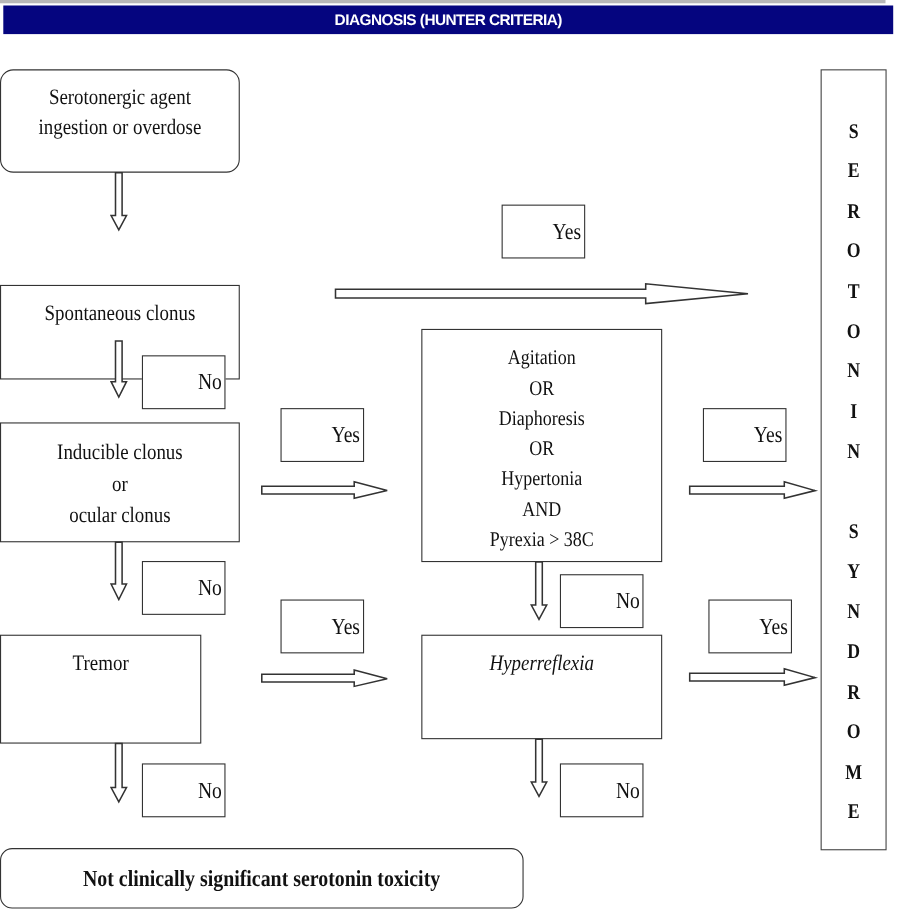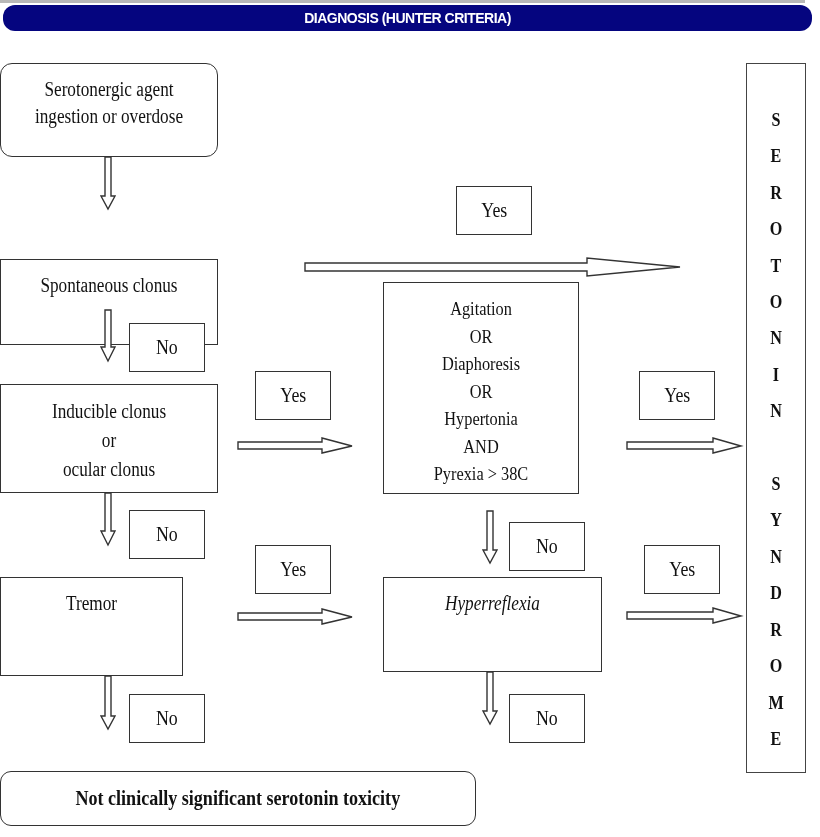--- a/index.html
+++ b/index.html
@@ -1,27 +1,27 @@
 <!DOCTYPE html>
 <html><head>
 <meta charset="utf-8">
 <style>
   html, body { margin: 0; padding: 0; background: #ffffff; }
   body { width: 820px; height: 837px; position: relative; overflow: hidden;
          font-family: "Liberation Serif", "DejaVu Serif", serif; color: #111; }
   .topline { position: absolute; left: 0; top: 0; width: 805px; height: 3px; background: #b8b8b8; }
   .banner { position: absolute; left: 3px; top: 5px; width: 809px; height: 26px; background: #05057f;
             color: #fff; font-family: "Liberation Sans", "DejaVu Sans", sans-serif; font-weight: bold;
-            font-size: 14px; letter-spacing: -0.5px; display: flex; align-items: center; justify-content: center; border-radius: 12px; }
+            font-size: 14px; letter-spacing: -0.5px; display: flex; align-items: center; justify-content: center; }
   .box { position: absolute; border: 1.6px solid #333; background: #fff; box-sizing: border-box;
          text-align: center; font-size: 20px; line-height: 27px; transform: scaleX(0.86); transform-origin: center; }
   .box.nost { transform: none; }
   .box .t { display: block; transform: scaleX(0.86); transform-origin: center; }
   .lbl { position: absolute; border: 1.6px solid #333; background: #fff; box-sizing: border-box;
-         display: flex; align-items: center; justify-content: center; font-size: 21px; }
+         display: flex; align-items: center; justify-content: flex-end; font-size: 21px; }
   .lbl span { display: inline-block; transform: scaleX(0.85); }
   .vert { position: absolute; left: 746px; top: 63px; width: 60px; height: 710px; border: 1.6px solid #444;
           box-sizing: border-box; background: #fff; }
   .vert .letters { position: absolute; left: 0; right: 0; top: 38px; text-align: center; font-weight: bold;
                    font-size: 19px; line-height: 36.4px; }
   .vert .letters span { display: block; transform: scaleX(0.85); }
   svg.arrows { position: absolute; left: 0; top: 0; width: 820px; height: 837px; pointer-events: none; }
   .inner { position: absolute; left: 0; right: 0; }
 </style>
 </head>
@@ -52,21 +52,21 @@
     <span class="t">ocular clonus</span>
   </div>
 </div>
 
 <div class="box nost" style="left:0;top:577px;width:183px;height:99px;">
   <div class="inner" style="top:12px;">
     <span class="t">Tremor</span>
   </div>
 </div>
 
-<div class="box nost" style="left:383px;top:282px;width:196px;height:212px;">
+<div class="box nost" style="left:383px;top:299px;width:219px;height:212px;">
   <div class="inner" style="top:12px;line-height:27.5px;font-size:19px;">
     <span class="t">Agitation</span>
     <span class="t">OR</span>
     <span class="t">Diaphoresis</span>
     <span class="t">OR</span>
     <span class="t">Hypertonia</span>
     <span class="t">AND</span>
     <span class="t">Pyrexia &gt; 38C</span>
   </div>
 </div>

